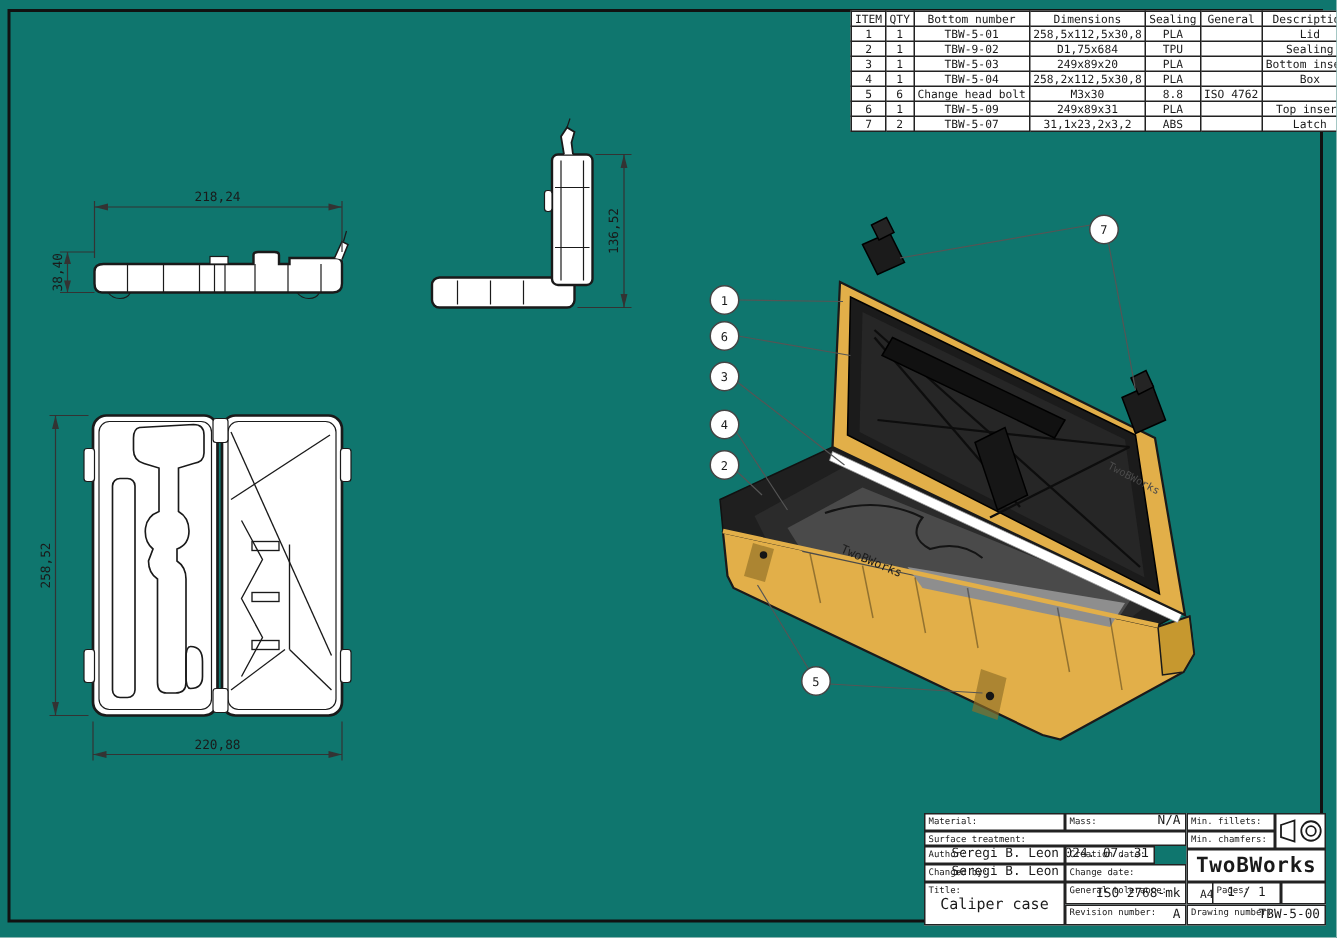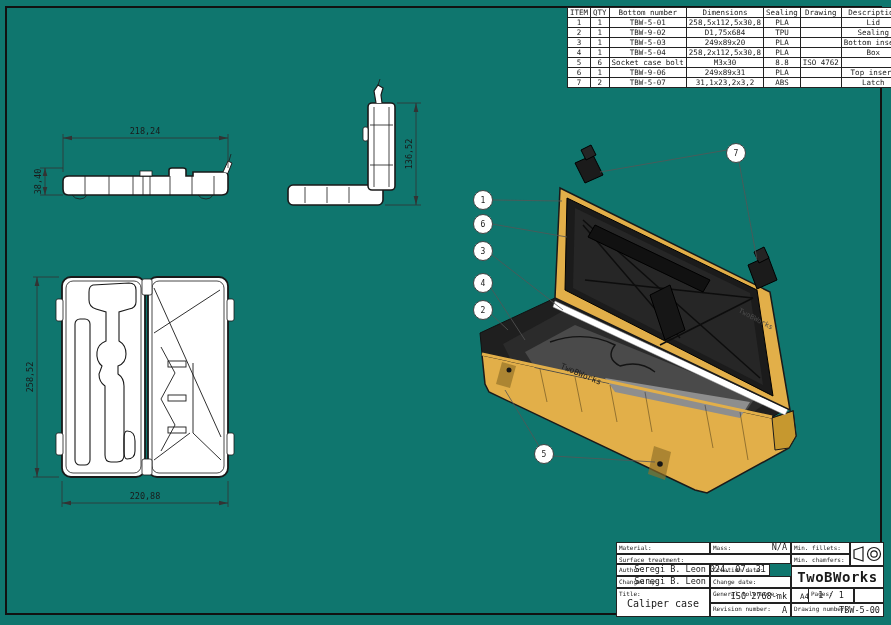--- a/index.html
+++ b/index.html
@@ -42,21 +42,21 @@
         <col style="width:46px">
         <col style="width:48px">
     </colgroup>
     <thead>
       <tr>
         <th>ITEM</th>
         <th>QTY</th>
         <th>Bottom number</th>
         <th>Dimensions</th>
         <th>Sealing</th>
-        <th>Drawing</th>
+        <th>General</th>
         <th>Description</th>
       </tr>
     </thead>
     <tbody>
         <tr>
           <td class="c">1</td>
           <td class="c">1</td>
           <td>TBW-5-01</td>
           <td>258,5x112,5x30,8</td>
           <td>PLA</td>
@@ -86,30 +86,30 @@
           <td class="c">1</td>
           <td>TBW-5-04</td>
           <td>258,2x112,5x30,8</td>
           <td>PLA</td>
           <td></td>
           <td>Box</td>
         </tr>
         <tr>
           <td class="c">5</td>
           <td class="c">6</td>
-          <td>Socket case bolt</td>
+          <td>Change head bolt</td>
           <td>M3x30</td>
           <td>8.8</td>
           <td>ISO 4762</td>
           <td></td>
         </tr>
         <tr>
           <td class="c">6</td>
           <td class="c">1</td>
-          <td>TBW-9-06</td>
+          <td>TBW-5-09</td>
           <td>249x89x31</td>
           <td>PLA</td>
           <td></td>
           <td>Top insert</td>
         </tr>
         <tr>
           <td class="c">7</td>
           <td class="c">2</td>
           <td>TBW-5-07</td>
           <td>31,1x23,2x3,2</td>

